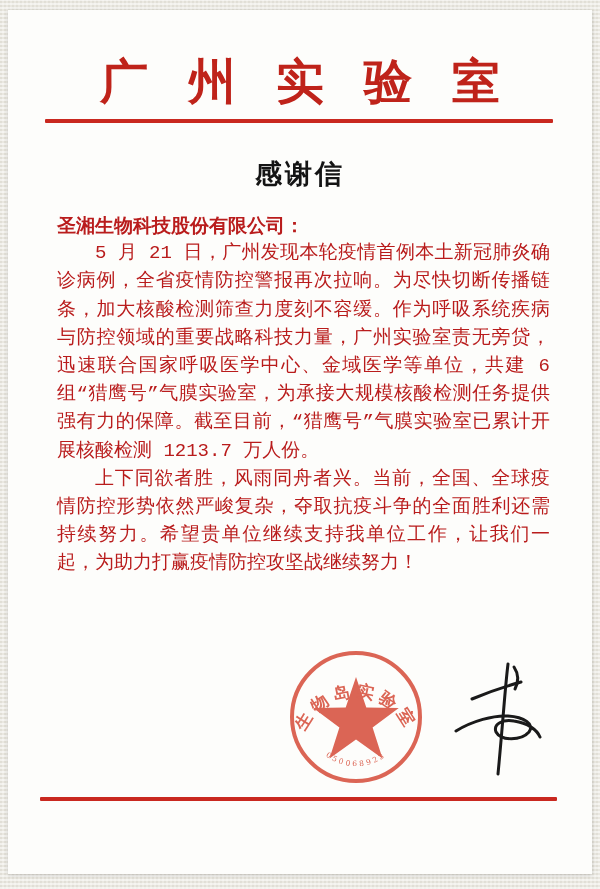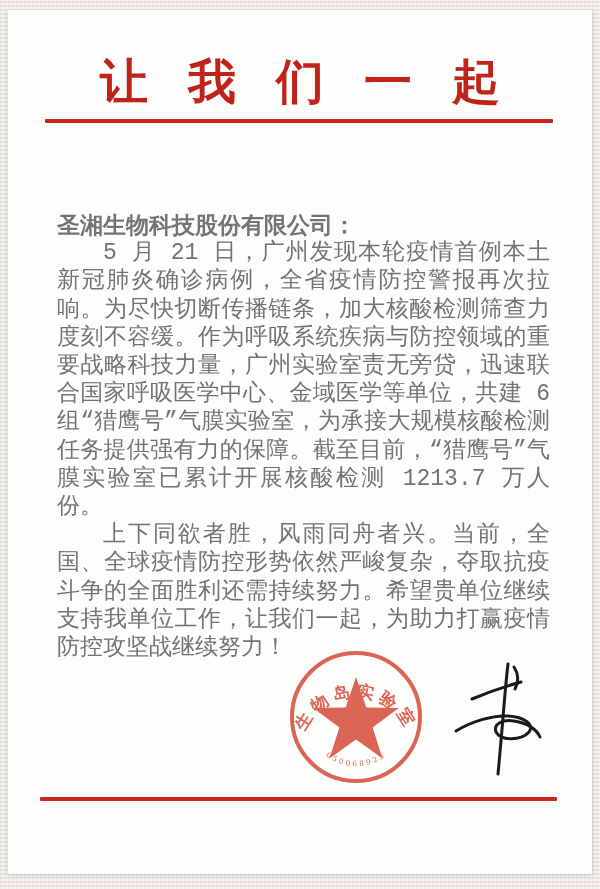--- a/index.html
+++ b/index.html
@@ -27,45 +27,46 @@
   .rule { position:absolute; background:#c9281f; height:4px; border-radius:1px; }
   .rule.top-rule    { top:109px; left:37px;  width:508px; }
   .rule.bottom-rule { top:787px; left:32px;  width:517px; }
   .letter-title {
     position:absolute; top:146px; left:0; width:100%;
     text-align:center; font-size:27px; font-weight:bold;
     color:#141414; letter-spacing:3px;
   }
   .content {
     position:absolute; top:201px; left:49px; width:493px;
-    font-size:23px; line-height:28.2px; color:#737373;
+    font-size:19px; line-height:28.2px; color:#b91c1c;
     text-align:justify; text-justify:inter-character;
   }
   .salutation { font-weight:bold; }
   .para { text-indent:2em;font-family:Liberation Mono, monospace; }
   .sign-lines {
     position:absolute; left:247px; top:686px;
     font-size:21px; line-height:26px; color:#1e1e1e; white-space:nowrap;
   }
   .sign-line.date { padding-left:7px; }
   .seal {
     position:absolute; left:273px; top:632px;
     mix-blend-mode:multiply; opacity:.82; pointer-events:none;
   }
   .autograph { position:absolute; left:440px; top:648px; pointer-events:none; }
 </style>
 </head>
 <body>
 
 <div class="paper">
 
-  <div class="org-title">让我们一起</div>
+  <div class="org-title">广州实验室</div>
 
   <div class="rule top-rule"></div>
 
+  <div class="letter-title">感谢信</div>
 
   <div class="content">
     <p class="salutation">圣湘生物科技股份有限公司：</p>
     <p class="para">5 月 21 日，广州发现本轮疫情首例本土新冠肺炎确诊病例，全省疫情防控警报再次拉响。为尽快切断传播链条，加大核酸检测筛查力度刻不容缓。作为呼吸系统疾病与防控领域的重要战略科技力量，广州实验室责无旁贷，迅速联合国家呼吸医学中心、金域医学等单位，共建 6 组“猎鹰号”气膜实验室，为承接大规模核酸检测任务提供强有力的保障。截至目前，“猎鹰号”气膜实验室已累计开展核酸检测 1213.7 万人份。</p>
     <p class="para">上下同欲者胜，风雨同舟者兴。当前，全国、全球疫情防控形势依然严峻复杂，夺取抗疫斗争的全面胜利还需持续努力。希望贵单位继续支持我单位工作，让我们一起，为助力打赢疫情防控攻坚战继续努力！</p>
   </div>
 
   <svg class="seal" width="150" height="150" viewBox="0 0 150 150">
     <defs>
       <path id="sealTopArc" d="M 23,92 A 55,55 0 0 1 127,92" fill="none"></path>

